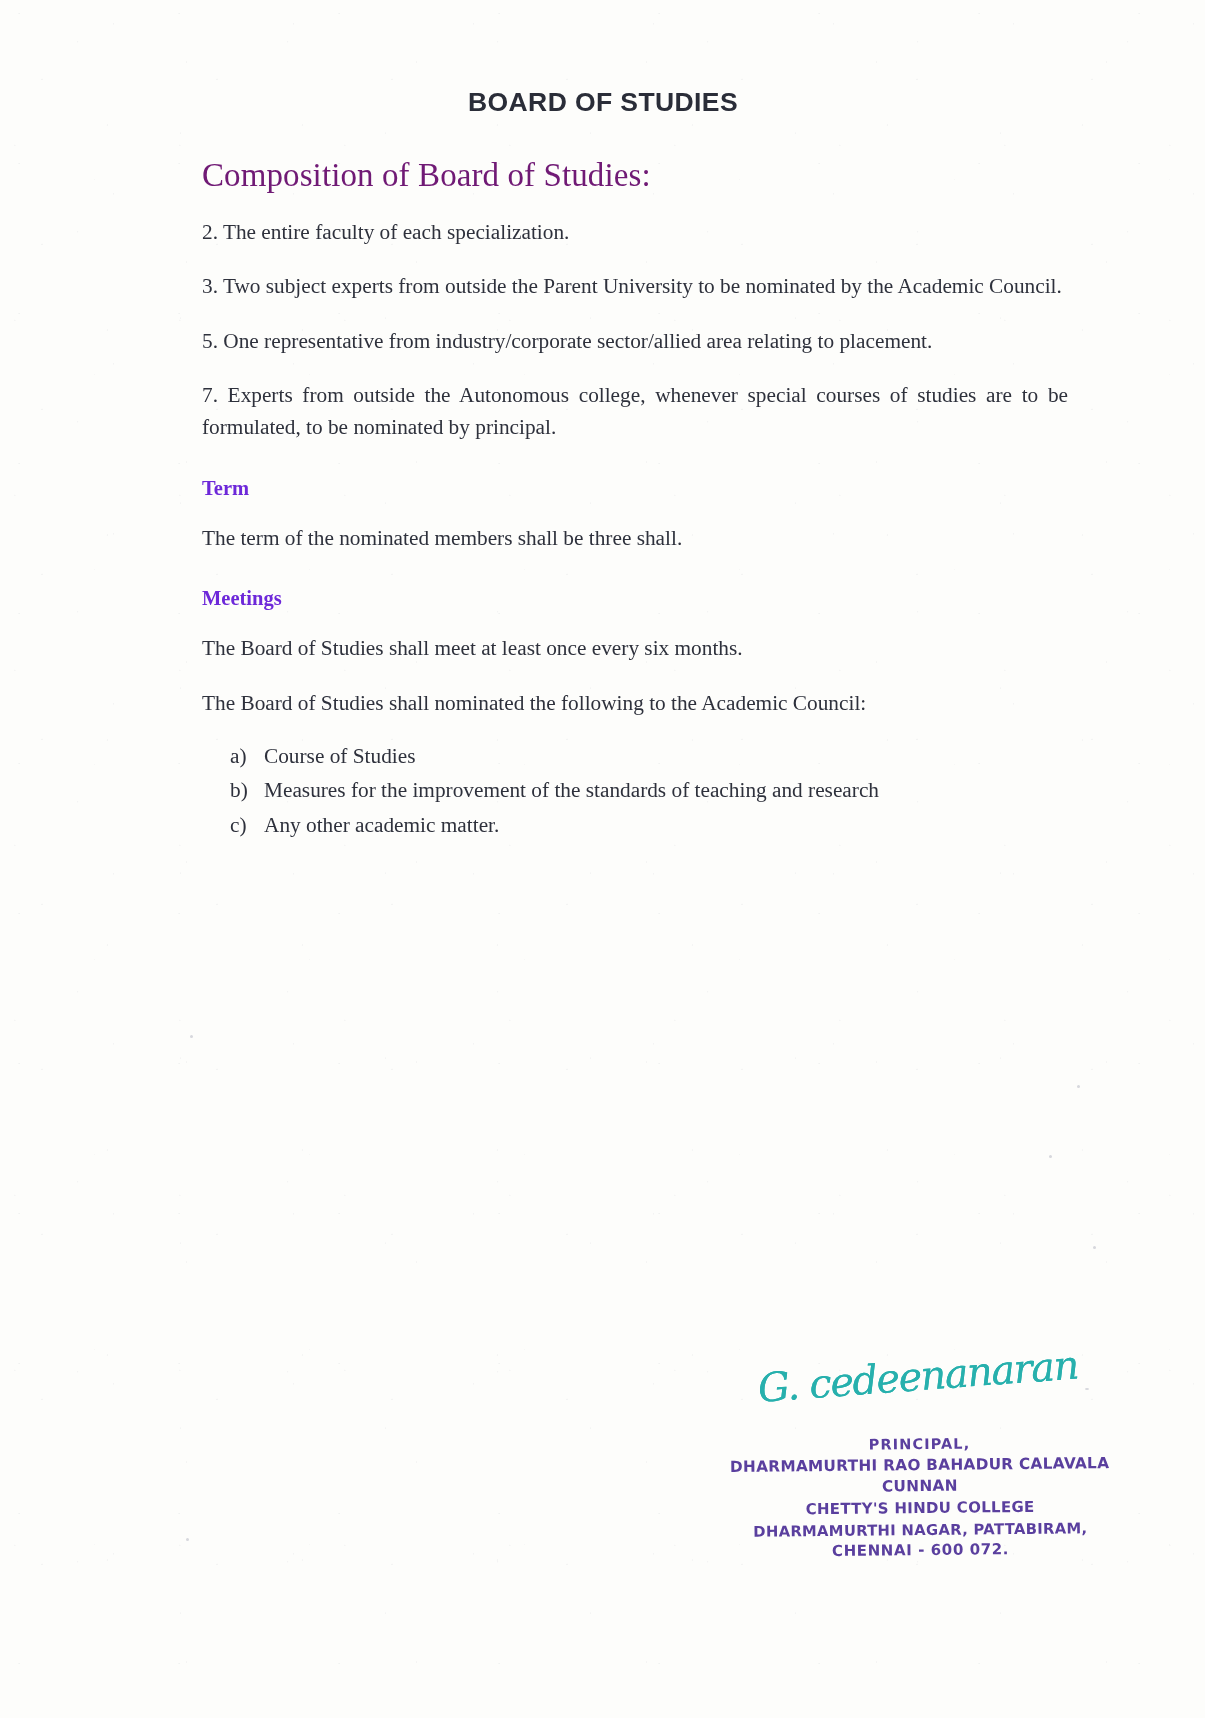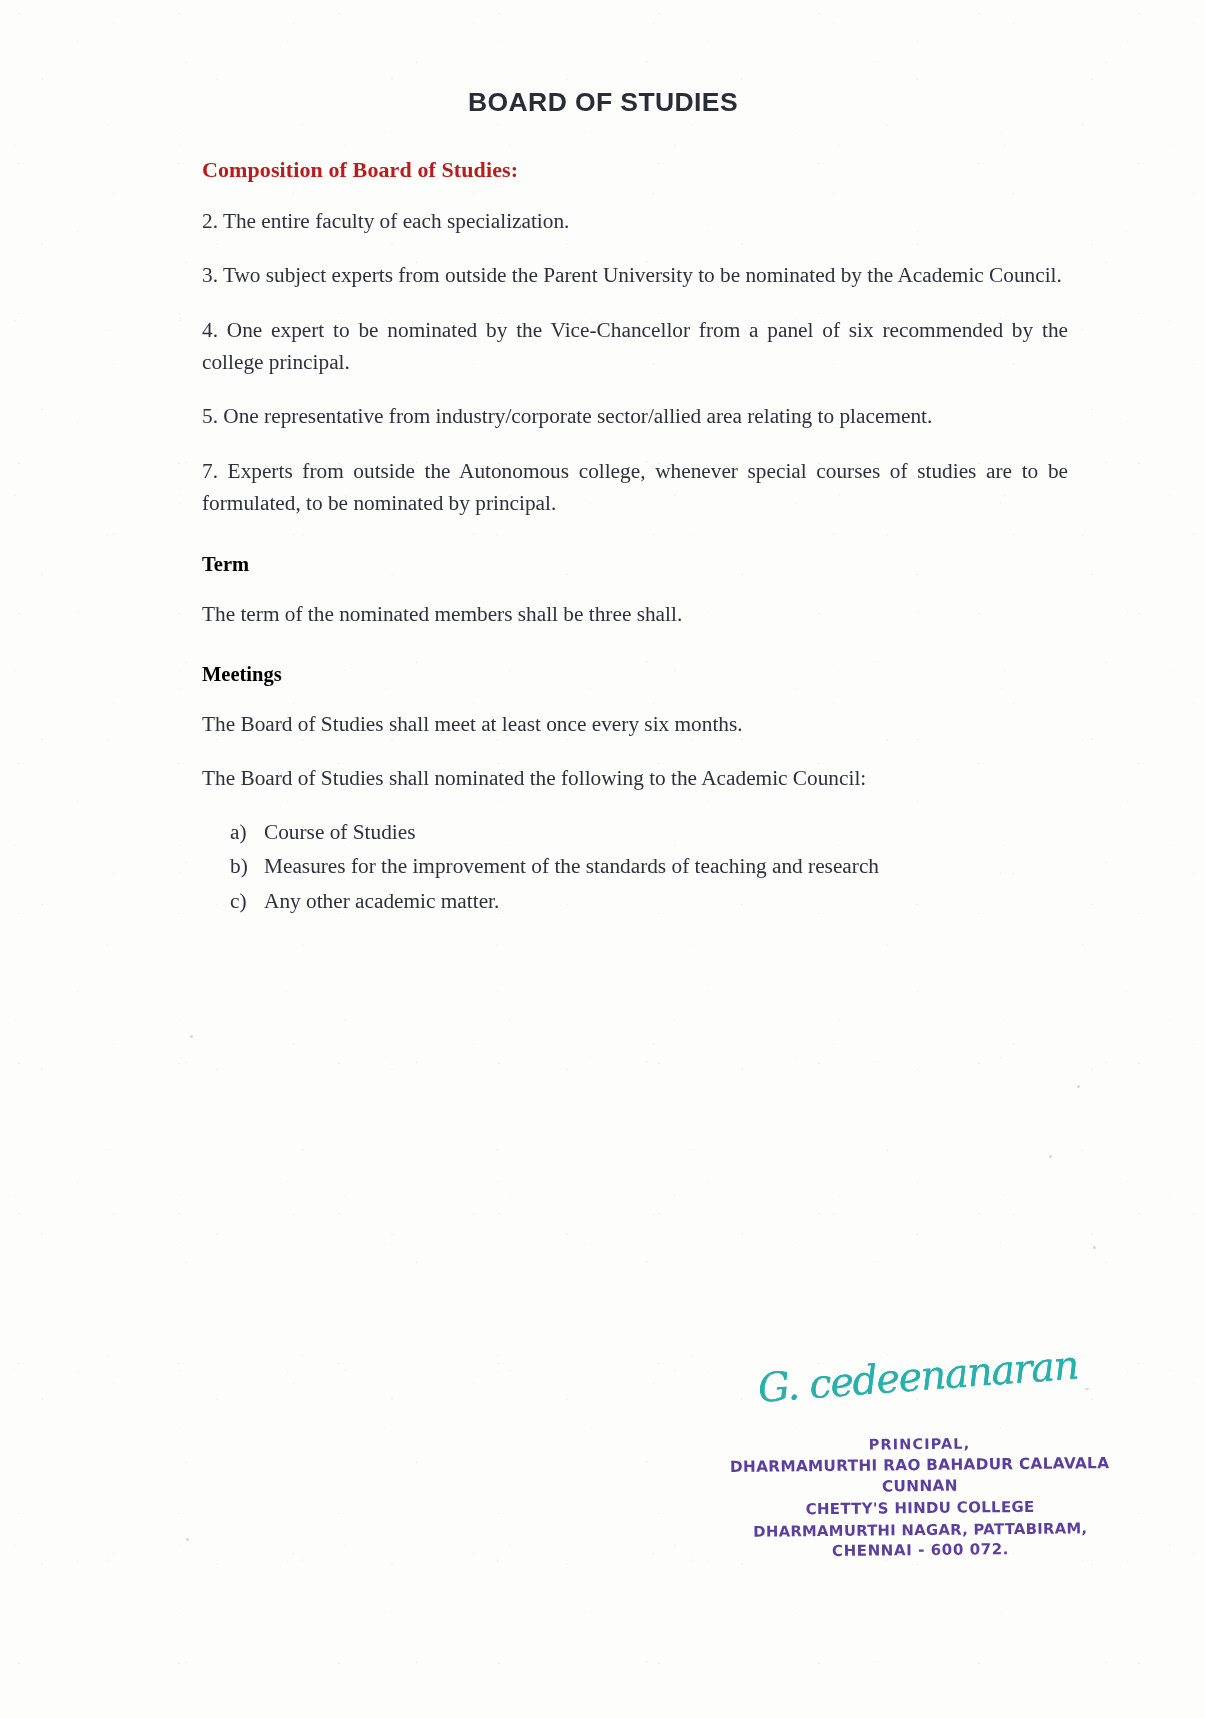--- a/index.html
+++ b/index.html
@@ -48,31 +48,31 @@
     font-weight: 700;
     font-size: 26.5px;
     letter-spacing: .4px;
     text-align: center;
     color: #2a2d38;
     margin: 87px 0 0 0;
     padding-right: 64px;
   }
   .section-heading {
     font-family: "Liberation Serif", "DejaVu Serif", serif;
-    font-weight: 700;
-    font-size: 22px;
-    color: #b91c1c;
+    font-weight: 400;
+    font-size: 33px;
+    color: #701a75;
     margin: 39px 0 0 0;
     letter-spacing: .1px;
   }
   .sub-heading {
     font-family: "Liberation Serif", "DejaVu Serif", serif;
     font-weight: 700;
     font-size: 20.5px;
-    color: #000000;
+    color: #6d28d9;
     margin: 33px 0 0 0;
   }
   p.body {
     font-size: 21.3px;
     line-height: 1.52;
     margin: 22px 0 0 0;
     text-align: justify;
     color: #2e313c;
   }
   p.body.nowrap-item { text-align: left; }
@@ -147,21 +147,20 @@
   <span class="fleck" style="left:1085px;top:1388px;width:4px;height:2px;"></span>
 
   <div class="content">
 
     <h1 class="doc-title">BOARD OF STUDIES</h1>
 
     <h2 class="section-heading">Composition of Board of Studies:</h2>
 
     <p class="body nowrap-item">2. The entire faculty of each specialization.</p>
     <p class="body">3. Two subject experts from outside the Parent University to be nominated by the Academic Council.</p>
-    <p class="body">4. One expert to be nominated by the Vice-Chancellor from a panel of six recommended by the college principal.</p>
     <p class="body">5. One representative from industry/corporate sector/allied area relating to placement.</p>
     <p class="body">7. Experts from outside the Autonomous college, whenever special courses of studies are to be formulated, to be nominated by principal.</p>
 
     <h3 class="sub-heading">Term</h3>
     <p class="body nowrap-item">The term of the nominated members shall be three shall.</p>
 
     <h3 class="sub-heading">Meetings</h3>
     <p class="body nowrap-item">The Board of Studies shall meet at least once every six months.</p>
 
     <p class="body nowrap-item">The Board of Studies shall nominated the following to the Academic Council:</p>

